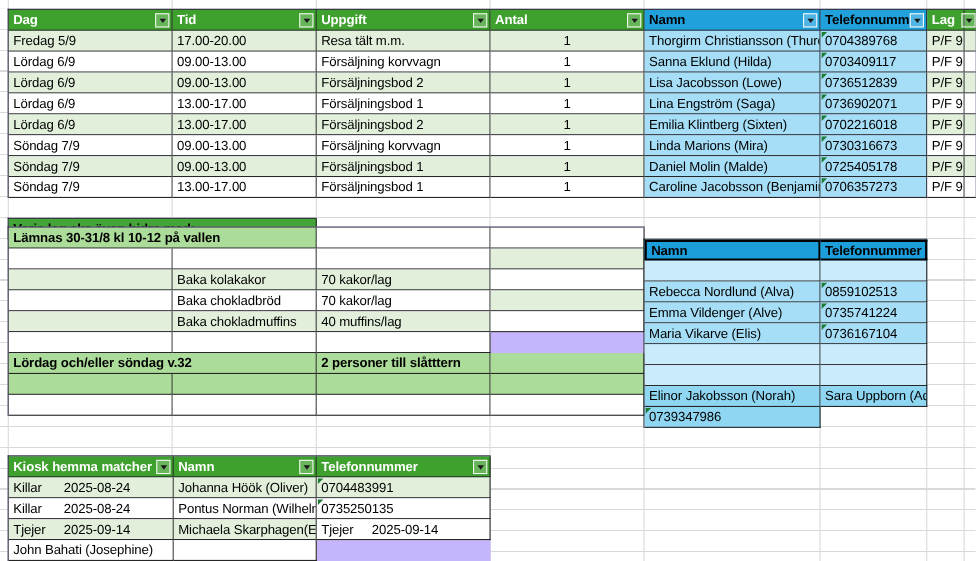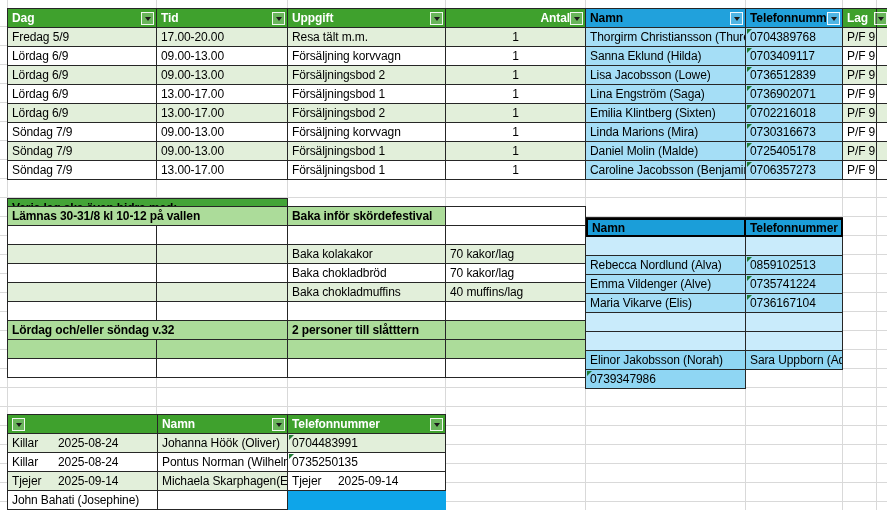--- a/index.html
+++ b/index.html
@@ -2,42 +2,42 @@
 <html style="--c-header_green: #3FA12D; --c-banner_green: #43A437; --c-section_green: #ACDC9A; --c-band_green: #E2EFDA; --c-header_blue: #21A1DC; --c-header_blue2: #1B9ED9; --c-cell_blue: #A5DEF6; --c-cell_blue_light: #C9EBFB; --c-cell_blue_dark: #8FD6F3; --c-grid_line: #D9D9D9; --c-border_dark: #262626; --c-error_indicator_green: #1E7B34;"><head>
 <meta charset="utf-8">
 <style>
 *{box-sizing:border-box}
 body{margin:0}
 .stage{position:relative;width:887px;height:510px;overflow:hidden;background:#fff;
   font-family:"Liberation Sans",sans-serif;font-size:12px;letter-spacing:-0.1px;color:#000}
 .hgrid{position:absolute;left:0;top:8px;width:887px;height:501px;z-index:0;
   background:repeating-linear-gradient(to bottom,transparent 0 18px,#d9d9d9 18px 19px)}
 .vl{position:absolute;top:0;width:1px;height:510px;background:#d9d9d9;z-index:0}
-.grid{position:absolute;display:grid;grid-auto-rows:19px;border-left:1px solid #262626;border-top:1px solid #262626;z-index:2;background:#0ea5e9}
+.grid{position:absolute;display:grid;grid-auto-rows:19px;border-left:1px solid #262626;border-top:1px solid #262626;z-index:2;background:#c4b5fd}
 .t1{left:7px;top:8px;grid-template-columns:149px 131px 158px 140px 160px 97px 34px 11px}
 .banner{left:7px;top:198px;grid-template-columns:280px}
 .bl{left:7px;top:206px;grid-template-columns:149px 131px 158px 140px}
 .br{left:585px;top:217px;grid-template-columns:160px 97px;background:transparent}
 .kt{left:7px;top:414px;grid-template-columns:150px 130px 158px}
 .c{border-right:1px solid #262626;border-bottom:1px solid #262626;padding:0 0 0 4px;line-height:18px;
   white-space:nowrap;overflow:hidden;display:flex;align-items:center;position:relative;background:#fff}
 .hg{background:var(--c-header_green,#3FA12D);color:#fff;font-weight:700}
 .hb{background:var(--c-header_blue,#21A1DC);color:#000;font-weight:700}
 .hb2{background:var(--c-header_blue2,#1B9ED9);color:#000;font-weight:700;border:2px solid #000}
 .hb2+.hb2{border-left:0}
 .band{background:var(--c-band_green,#E2EFDA)}
 .gsec{background:var(--c-section_green,#ACDC9A)}
 .gdark{background:var(--c-banner_green,#43A437);font-weight:700}
 .cb{background:var(--c-cell_blue,#A5DEF6)}
 .cbl{background:var(--c-cell_blue_light,#C9EBFB)}
 .cbd{background:var(--c-cell_blue_dark,#8FD6F3)}
 .b{font-weight:700}
 .cnum{justify-content:center;padding-left:0}
 .hl{flex:1;overflow:hidden}
-.ctr{text-align:right}
+.ctr{text-align:left}
 .fb{flex:0 0 auto;width:13px;height:13px;margin-right:2px;border:1px solid rgba(255,255,255,.9);
   background:rgba(255,255,255,.22);display:flex;align-items:center;justify-content:center}
 .fb::after{content:"";width:0;height:0;border:3.5px solid transparent;border-top:4px solid #1a1a1a;transform:translateY(2px)}
 .fb-lag{position:absolute;left:866px;top:3px;z-index:3}
 .tri::before{content:"";position:absolute;left:1px;top:1px;border-top:5px solid var(--c-error_indicator_green,#1E7B34);border-right:5px solid transparent}
 .grp{display:inline-block;flex:0 0 46px;width:46px;overflow:hidden}
 </style>
 </head>
 <body>
 
@@ -155,21 +155,20 @@
     <div class="c">P/F 9</div>
     <div class="c"></div>
   </div>
 
   <div class="grid banner">
     <div class="c gdark">Varje lag ska även bidra med:</div>
   </div>
 
   <div class="grid bl">
     <div class="c gsec b" style="grid-column:span 2">Lämnas 30-31/8 kl 10-12 på vallen</div>
-    <div class="c gsec b">Baka inför skördefestival</div>
     <div class="c"></div>
 
     <div class="c"></div>
     <div class="c"></div>
     <div class="c"></div>
     <div class="c"></div>
 
     <div class="c band"></div>
     <div class="c band"></div>
     <div class="c band">Baka kolakakor</div>
@@ -228,20 +227,21 @@
     <div class="c cbl"></div>
 
     <div class="c cbd">Elinor Jakobsson (Norah)</div>
 
     <div class="c cbd">Sara Uppborn (Adele)</div>
     <div class="c cbd tri">0739347986</div>
   </div>
 
   <div class="grid kt">
     <div class="c hg">
+        <span class="hl">Kiosk hemma matcher</span>
         <span class="fb"></span>
       </div>
     <div class="c hg">
         <span class="hl">Namn</span>
         <span class="fb"></span>
       </div>
     <div class="c hg">
         <span class="hl">Telefonnummer</span>
         <span class="fb"></span>
       </div>

